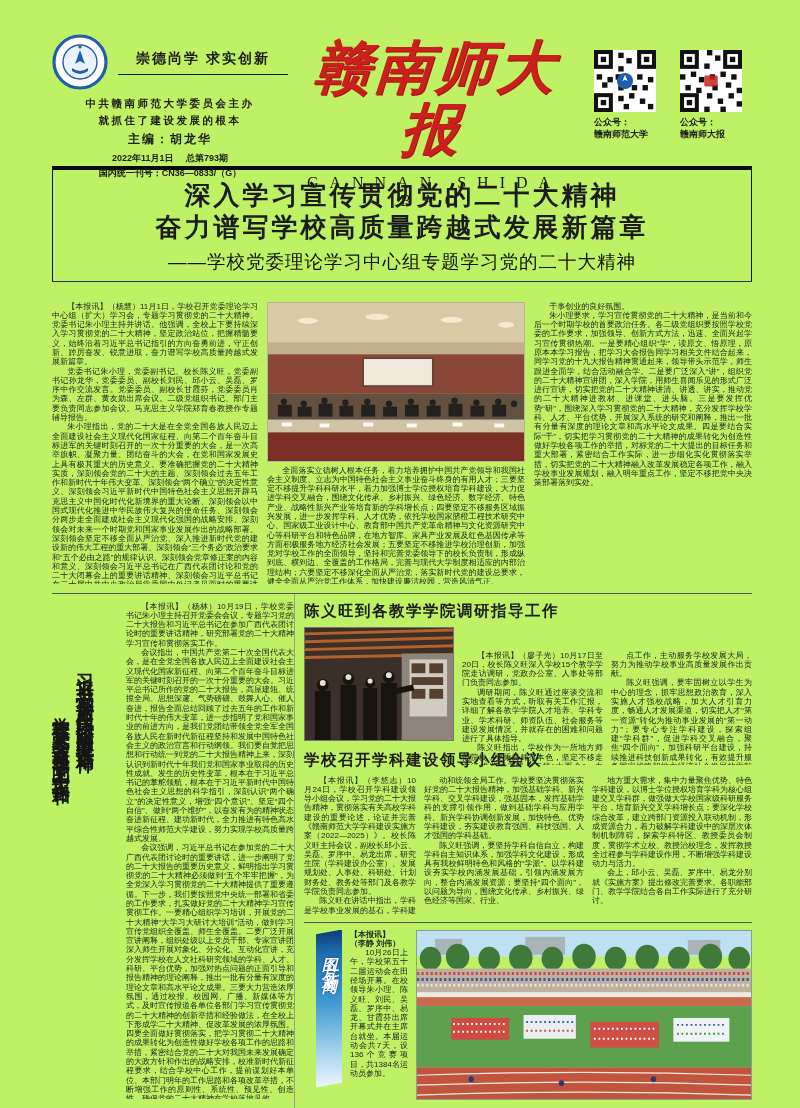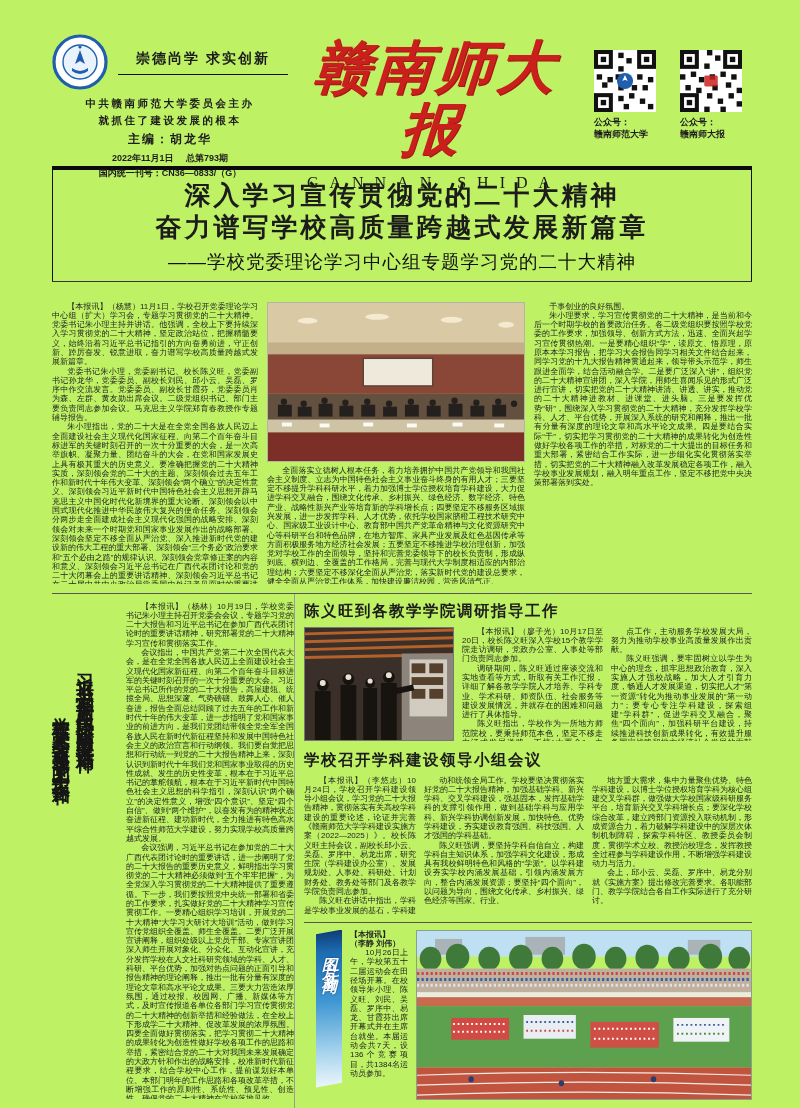--- a/index.html
+++ b/index.html
@@ -53,21 +53,21 @@
   .lower-left{flex:0 0 242px;display:flex;padding-top:8px;}
   .vheads{width:72px;flex:0 0 auto;display:flex;justify-content:flex-start;gap:6px;}
   .vline{writing-mode:vertical-rl;font-weight:900;font-size:18px;letter-spacing:3.5px;color:#161616;line-height:1;}
   .vline.first{margin-top:100px;}
   .vline.second{margin-top:58px;}
   .lower-left .bt{flex:1;height:497px;margin-left:2px;}
   .lower-right{flex:1;border-left:1px solid #9a9a9a;padding-left:9px;padding-top:6px;min-width:0;}
   .story-head{font-size:15.5px;font-weight:900;letter-spacing:1.5px;text-align:left;margin:1px 0 5px 0;}
   .chen-row{display:flex;gap:8px;height:114px;}
   .chen-photo{flex:0 0 150px;height:114px;border:1px solid #777;box-sizing:border-box;}
-  .chen-row .bt{flex:1;height:114px;}
+  .chen-row .bt{flex:1;height:114px;margin-top:24px;}
   .subject-cols{display:flex;gap:8px;height:138px;}
   .subject-cols .sc1{flex:0 0 112px;}
   .subject-cols .bt{height:138px;}
   .subject-cols .scx{flex:1;}
   
   .band{border-top:1px solid #555;margin-top:8px;padding-top:7px;display:flex;gap:8px;}
   .ribbon{flex:0 0 26px;height:158px;margin-left:12px;
           background:linear-gradient(178deg,#0d3b75 0%,#1c6cb0 14%,#3e97d2 45%,#a9d5ee 78%,#eef7fc 100%);
           clip-path:polygon(0 3%,100% 0,100% 97%,0 100%);
           display:flex;align-items:flex-start;justify-content:center;}

